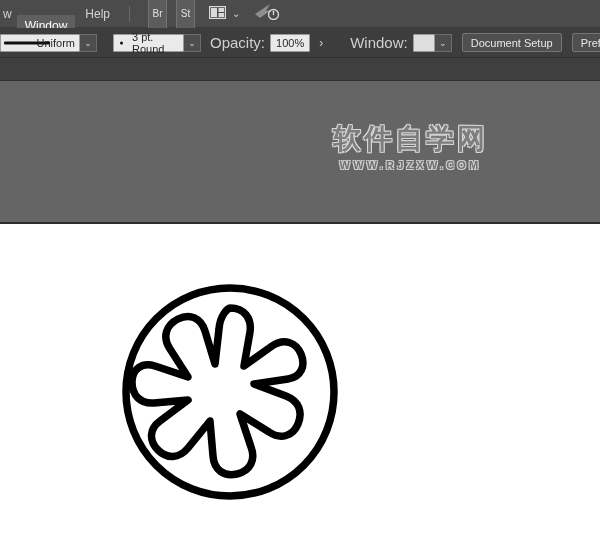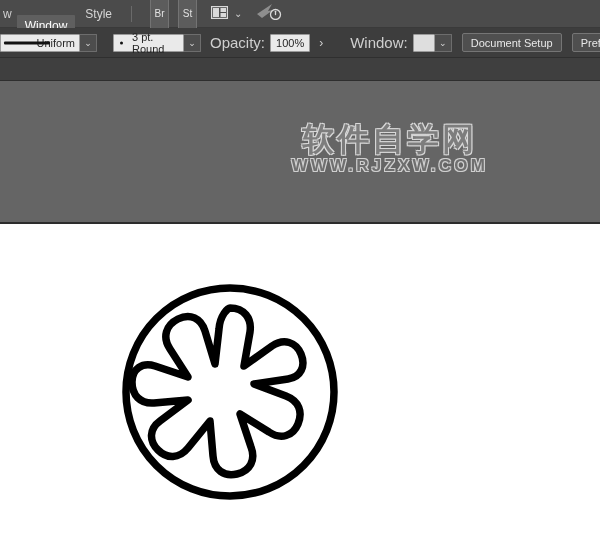--- a/index.html
+++ b/index.html
@@ -108,28 +108,28 @@
     border-bottom:2px solid #2c2c2c;
     box-sizing:border-box;
     overflow:hidden;
   }
   .watermark{
     position:absolute;right:112px;top:40px;
     text-align:center;
     user-select:none;
   }
   .wm-cn{
-    font-size:32px;font-weight:bold;color:#7d7d7d;
+    font-size:28px;font-weight:bold;color:#7d7d7d;
     letter-spacing:3px;line-height:36px;
     text-shadow:
       -1px -1px 0 #d8d8d8, 1px -1px 0 #d8d8d8,
       -1px 1px 0 #d8d8d8, 1px 1px 0 #d8d8d8;
   }
   .wm-en{
-    font-size:17px;font-weight:bold;color:#6f6f6f;
+    font-size:11px;font-weight:bold;color:#6f6f6f;
     letter-spacing:3.2px;line-height:15px;margin-top:1px;
     text-shadow:
       -1px -1px 0 #cfcfcf, 1px -1px 0 #cfcfcf,
       -1px 1px 0 #cfcfcf, 1px 1px 0 #cfcfcf;
   }
 
   
   .artboard{
     position:absolute;left:0;top:225px;width:600px;height:315px;
     background:#ffffff;overflow:hidden;
@@ -139,21 +139,21 @@
   }
 </style>
 </head>
 <body>
 
 <div class="app">
 
   <div class="menubar">
     <div class="menu-item cut">w</div>
     <div class="menu-item active">Window</div>
-    <div class="menu-item">Style</div>
+    <div class="menu-item">Help</div>
 
     <div class="mb-sep"></div>
 
     <div class="sq-btn">Br</div>
     <div class="sq-btn">St</div>
 
     <div class="icon-btn">
       <span>
         <svg width="17" height="13" viewBox="0 0 17 13">
           <rect x="0.5" y="0.5" width="16" height="12" fill="none" stroke="#d9d9d9" stroke-width="1.4"></rect>

